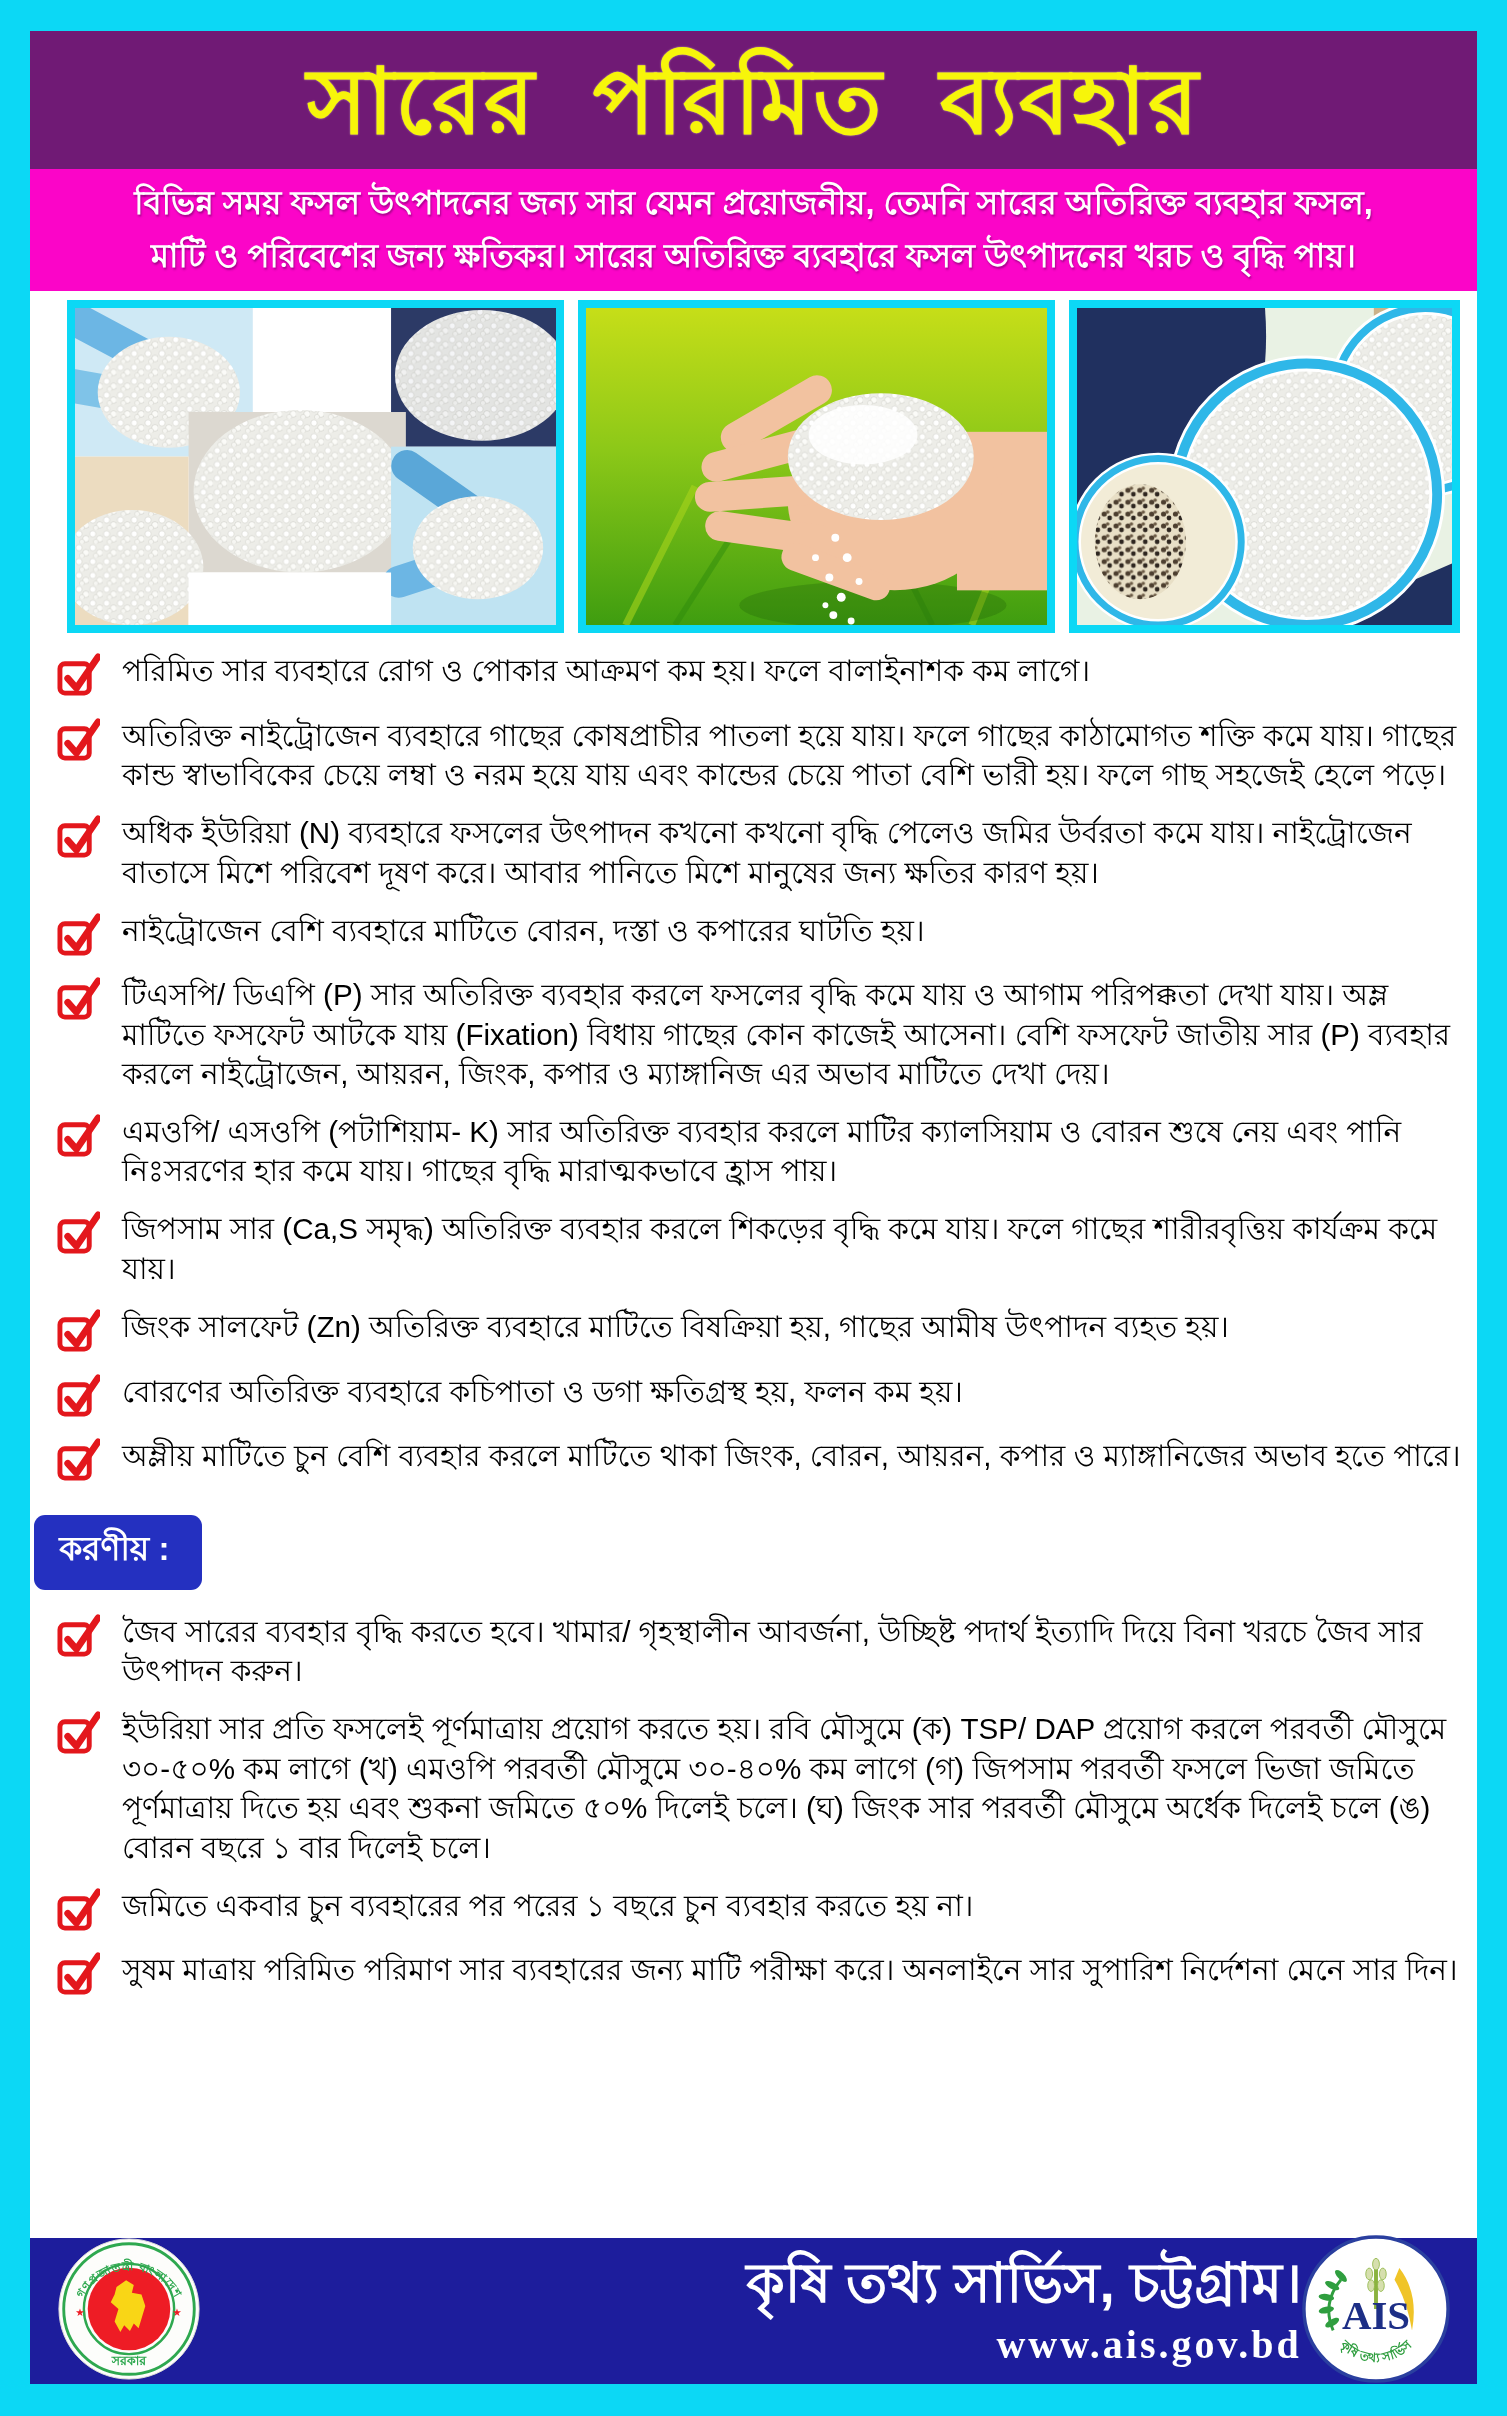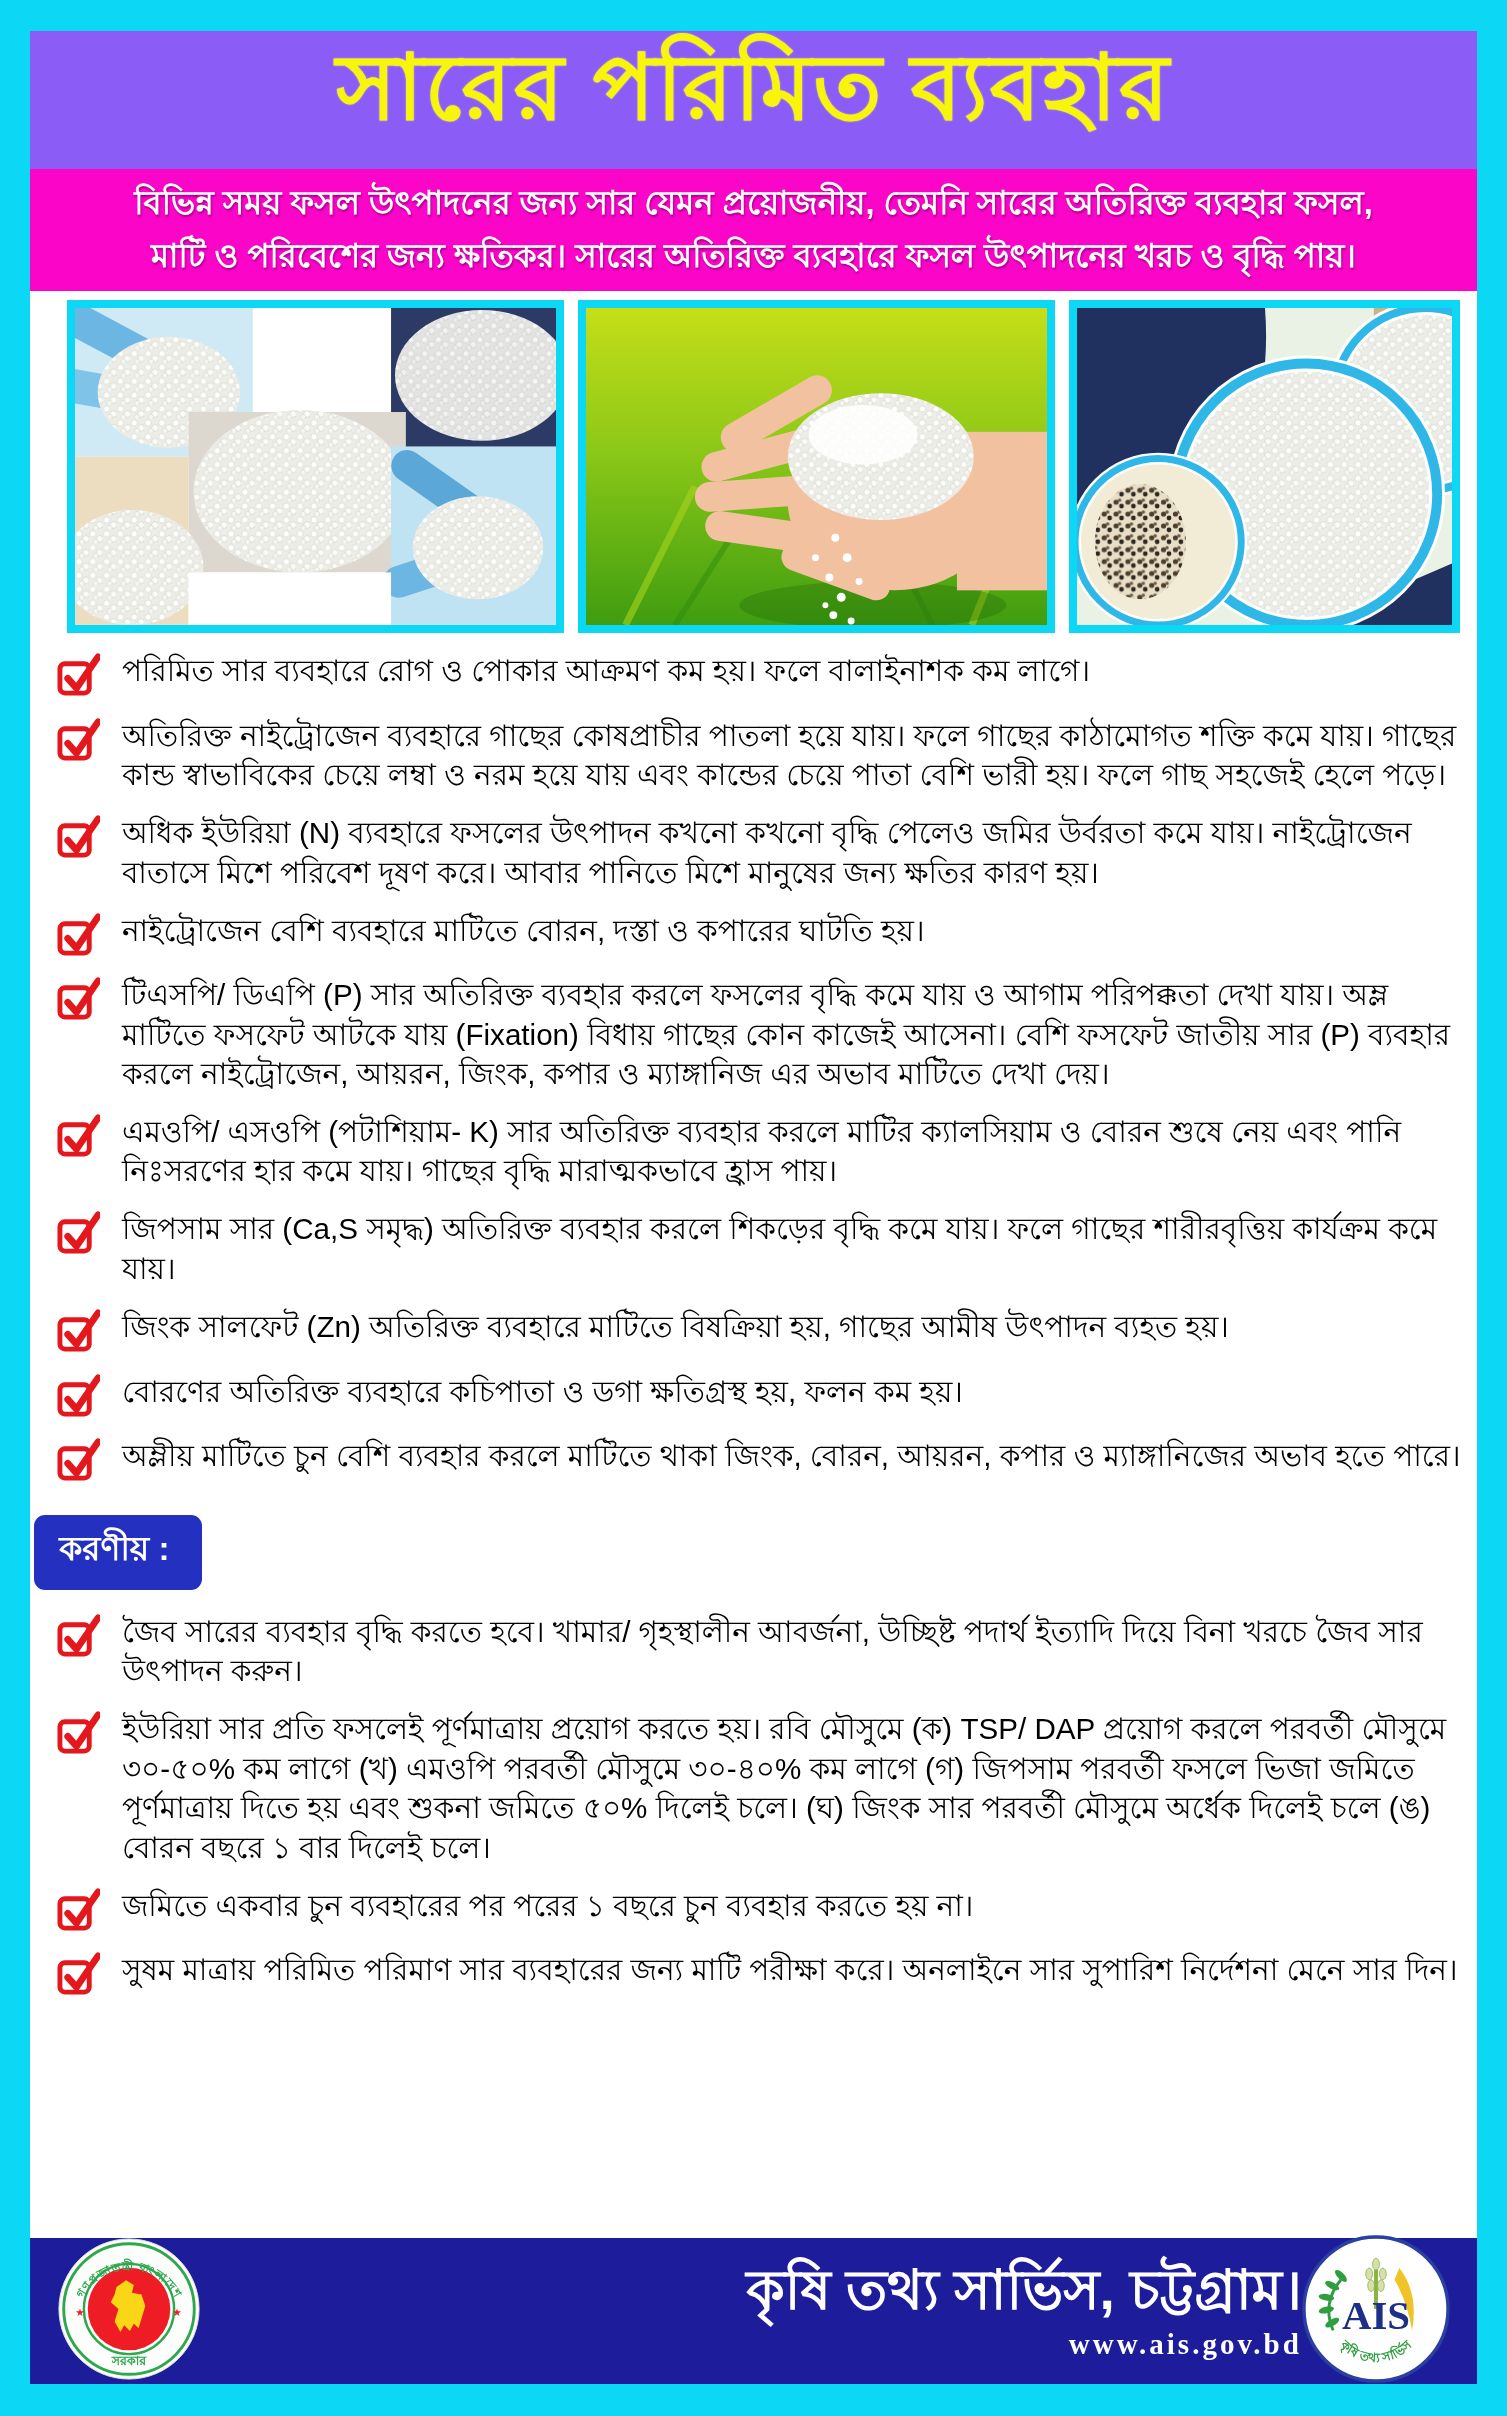--- a/index.html
+++ b/index.html
@@ -1,20 +1,20 @@
 <!DOCTYPE html>
 <html><head>
 <meta charset="utf-8">
 <style>
   html,body{margin:0;padding:0;background:#0cd8f5;}
   .poster{position:relative;width:1507px;height:2416px;box-sizing:border-box;
           padding:30.5px 29.6px 0;background:#0cd8f5;overflow:hidden;
           font-family:"Liberation Sans","DejaVu Sans",sans-serif;}
   
-  .header{height:138px;background:#8b5cf6;display:flex;align-items:flex-end;justify-content:center;}
+  .header{height:138px;background:#701a75;display:flex;align-items:flex-start;justify-content:center;font-family:Liberation Mono, monospace;}
   .title{font-size:91px;font-weight:bold;color:#f7f50a;letter-spacing:2px;
          text-shadow:0 0 2px rgba(255,255,210,.6);white-space:nowrap;}
   
   .intro{height:122px;background:#fb05c8;color:#ffffff;display:flex;flex-direction:column;
          justify-content:center;text-align:center;font-size:32.5px;font-weight:bold;line-height:1.62;
          text-shadow:1px 2px 2px rgba(70,0,70,.45);}
   
   .content{background:#ffffff;height:1947px;box-sizing:border-box;padding:9.9px 15.8px 0 27.6px;overflow:hidden;}
   .photos{display:flex;justify-content:space-between;height:333px;padding:0 2px 0 9.9px;}
   .photo{box-sizing:border-box;border:8.9px solid #0cd8f5;background:#fff;}
@@ -28,21 +28,21 @@
   .check{flex:0 0 43px;}
   .check svg{width:43px;height:45px;display:block;margin-top:1px;}
   .btext{flex:1;font-size:29.6px;line-height:1.33;color:#000;}
   
   .section-head{display:inline-block;background:#2430c0;color:#fff;font-weight:bold;font-size:33px;
                 padding:7.9px 33px 11.8px 25.6px;border-radius:11px;margin:13.8px 0 21.7px -23.6px;}
   
   .footer{height:146px;background:#1d1d9c;display:flex;align-items:center;box-sizing:border-box;padding:0 27.6px;}
   .footer-center{flex:1;text-align:right;color:#ffffff;}
   .org{font-size:55px;font-weight:bold;line-height:1.1;}
-  .site{font-size:29px;font-weight:bold;letter-spacing:3px;margin-top:7.9px;
+  .site{font-size:40px;font-weight:bold;letter-spacing:3px;margin-top:7.9px;
         font-family:"Liberation Serif","DejaVu Serif",serif;}
   .logo{flex:0 0 auto;}
 </style>
 </head>
 <body>
 
 <svg width="0" height="0" style="position:absolute" aria-hidden="true">
   <defs>
     <linearGradient id="greengrad" x1="0" y1="0" x2="0" y2="1">
       <stop offset="0" stop-color="#c6de18"></stop>

